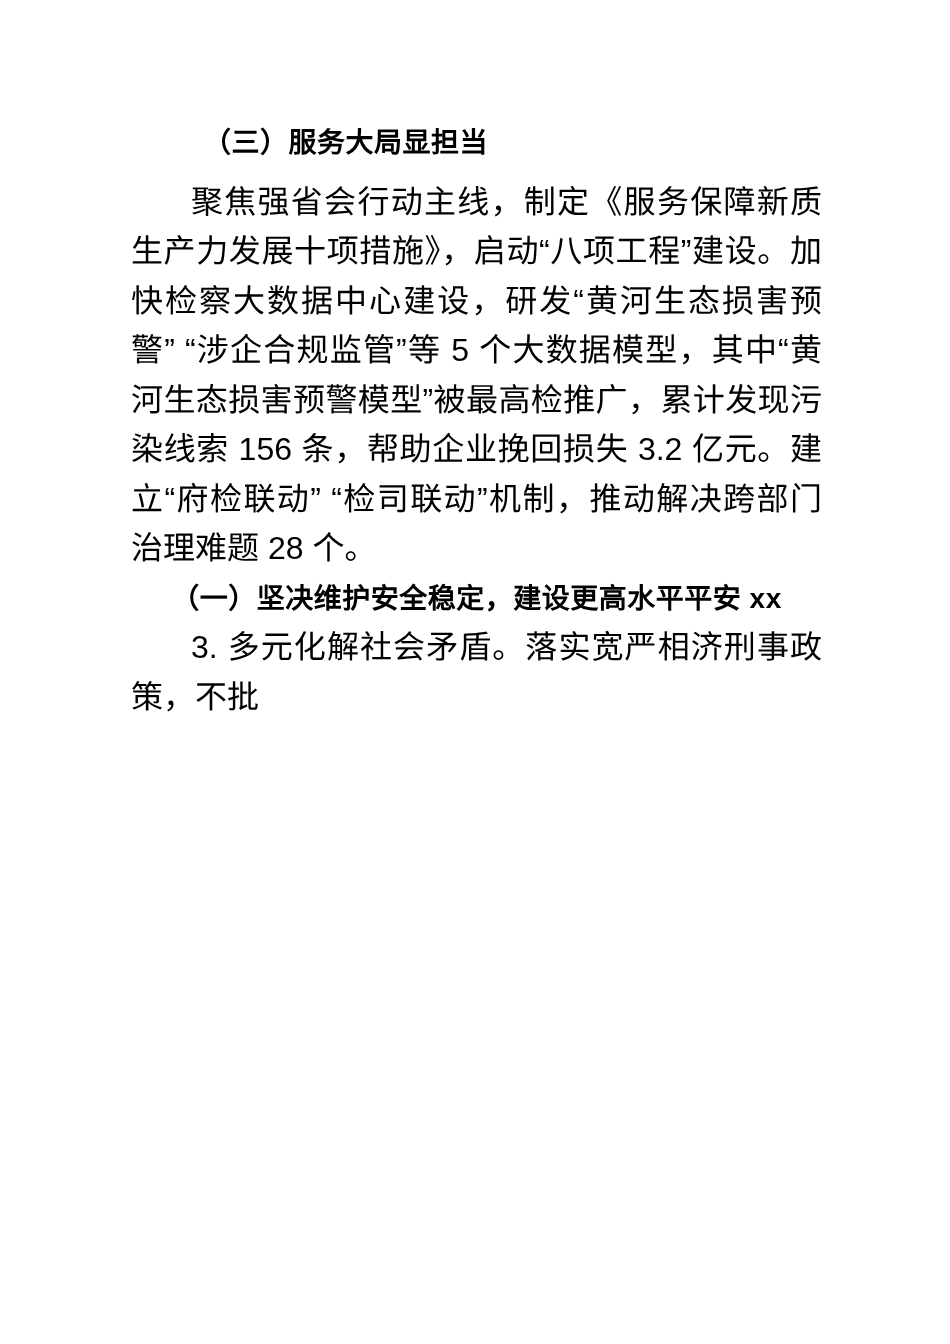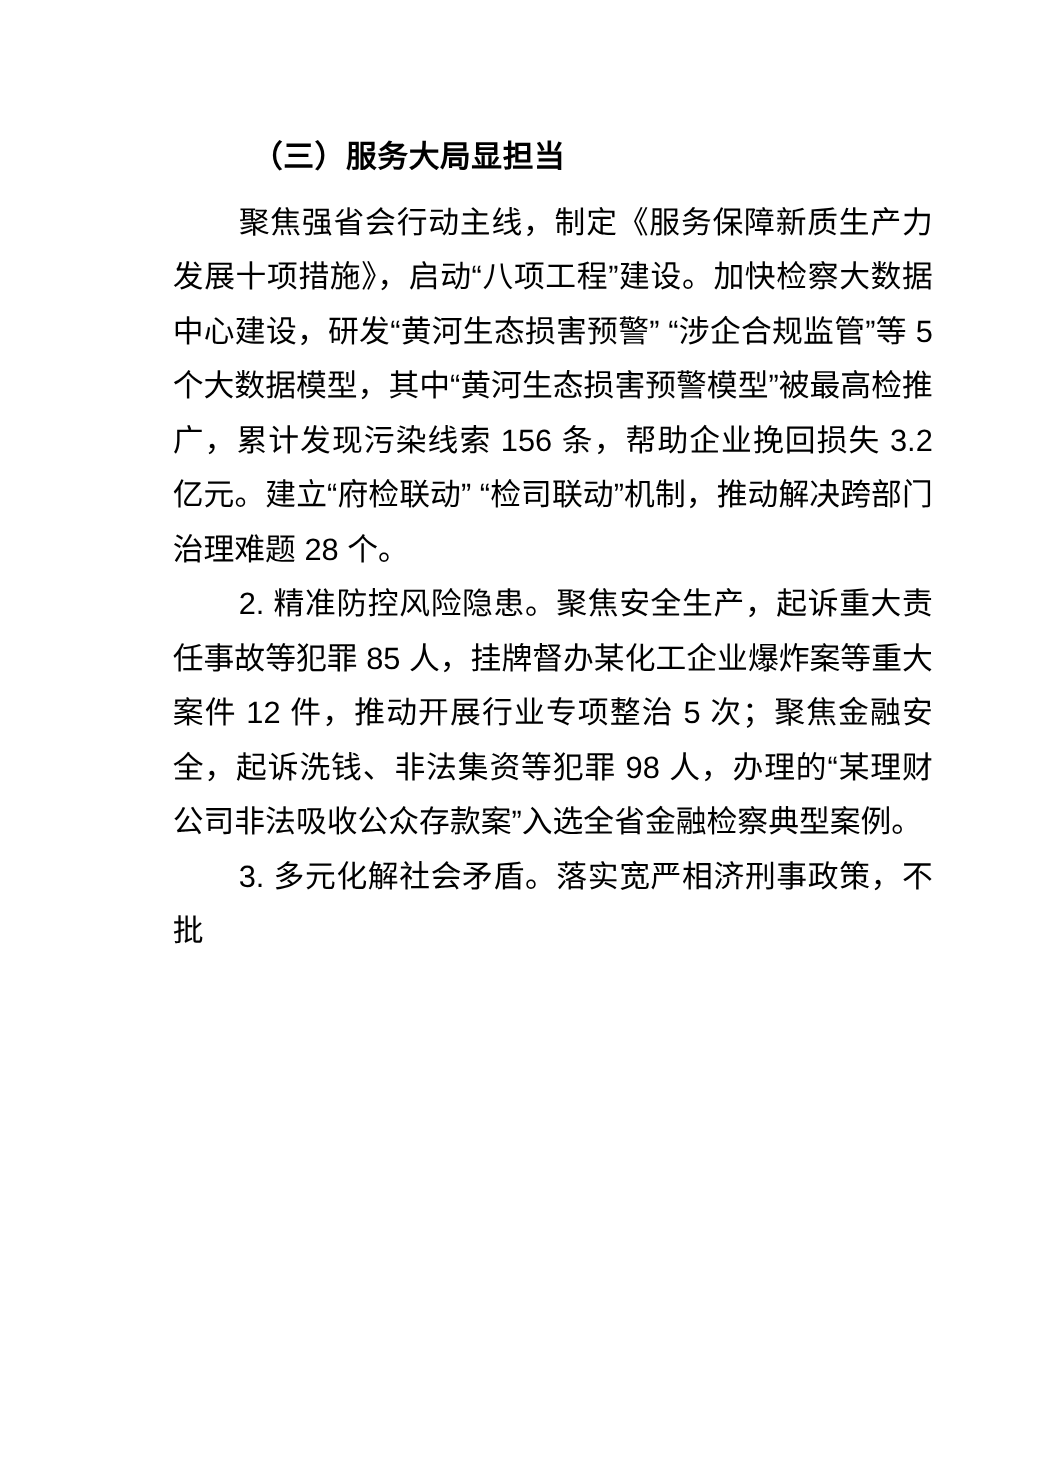--- a/index.html
+++ b/index.html
@@ -12,32 +12,31 @@
     height: 1344px;
     overflow: hidden;
     font-family: "Liberation Sans", "DejaVu Sans", sans-serif;
     color: #000000;
   }
   .doc-page {
     position: relative;
     width: 898px;
     height: 1344px;
     background: #ffffff;
-    margin-left: 26px;
   }
   .doc-content {
     position: absolute;
     top: 118px;
     left: 131px;
     width: 691px;
   }
   .doc-content p {
     margin: 0;
     padding: 0;
-    font-size: 28px;
+    font-size: 32px;
     line-height: 49.5px;
     text-align: justify;
     text-justify: inter-ideograph;
     word-break: break-all;
   }
   p.para-body {
     text-indent: 60px;
   }
   p.para-heading {
     font-weight: 700;
@@ -54,16 +53,16 @@
     letter-spacing: 0.5px;
   }
 </style>
 </head>
 <body>
 
 <div class="doc-page">
   <div class="doc-content">
     <p class="para-heading">（三）服务大局显担当</p>
     <p class="para-body">聚焦强省会行动主线，制定《服务保障新质生产力发展十项措施》，启动“八项工程”建设。加快检察大数据中心建设，研发“黄河生态损害预警” “涉企合规监管”等 5 个大数据模型，其中“黄河生态损害预警模型”被最高检推广，累计发现污染线索 156 条，帮助企业挽回损失 3.2 亿元。建立“府检联动” “检司联动”机制，推动解决跨部门治理难题 28 个。</p>
-    <p class="para-body">2. 精准防控风险隐患。聚焦安全生产，起诉重大责任事故等犯罪 85 人，挂牌督办某化工企业爆炸案等重大案件 12 件，推动开展行业专项整治 5 次；聚焦金融安全，起诉洗钱、非法集资等犯罪 98 人，办理的“某理财公司非法吸收公众存款案”入选全省金融检察典型案例。</p>
+    <p class="para-heading-centered">（一）坚决维护安全稳定，建设更高水平平安 xx</p>
     <p class="para-body">3. 多元化解社会矛盾。落实宽严相济刑事政策，不批</p>
   </div>
 </div>
 
 </body></html>

